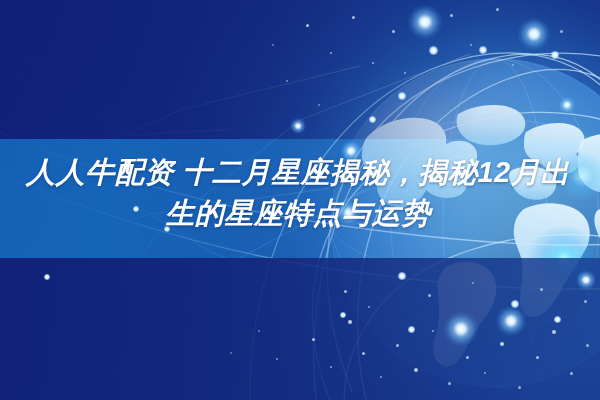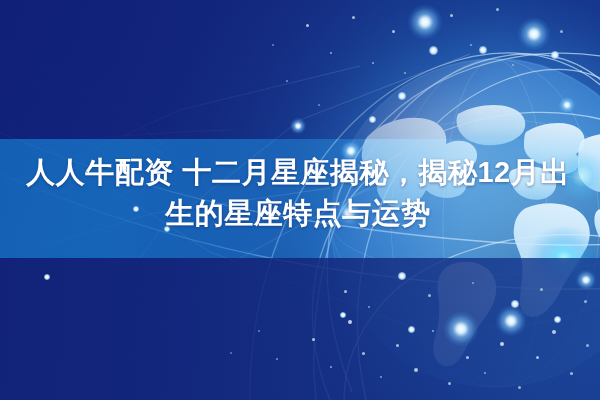--- a/index.html
+++ b/index.html
@@ -95,20 +95,21 @@
     position: absolute;
     left: 16px; right: 20px; top: 152px;
     text-align: center;
     color: #ffffff;
     font-size: 29px;
     font-weight: bold;
     line-height: 41px;
     letter-spacing: .5px;
     white-space: pre-line;
     text-shadow: 0 1px 3px rgba(8,28,88,.45);
+    font-style: italic;
   }
 </style>
 </head>
 <body>
 
 <div id="banner">
 
   <div class="layer sky-base"></div>
   <div class="layer sky-glow-left"></div>
 

